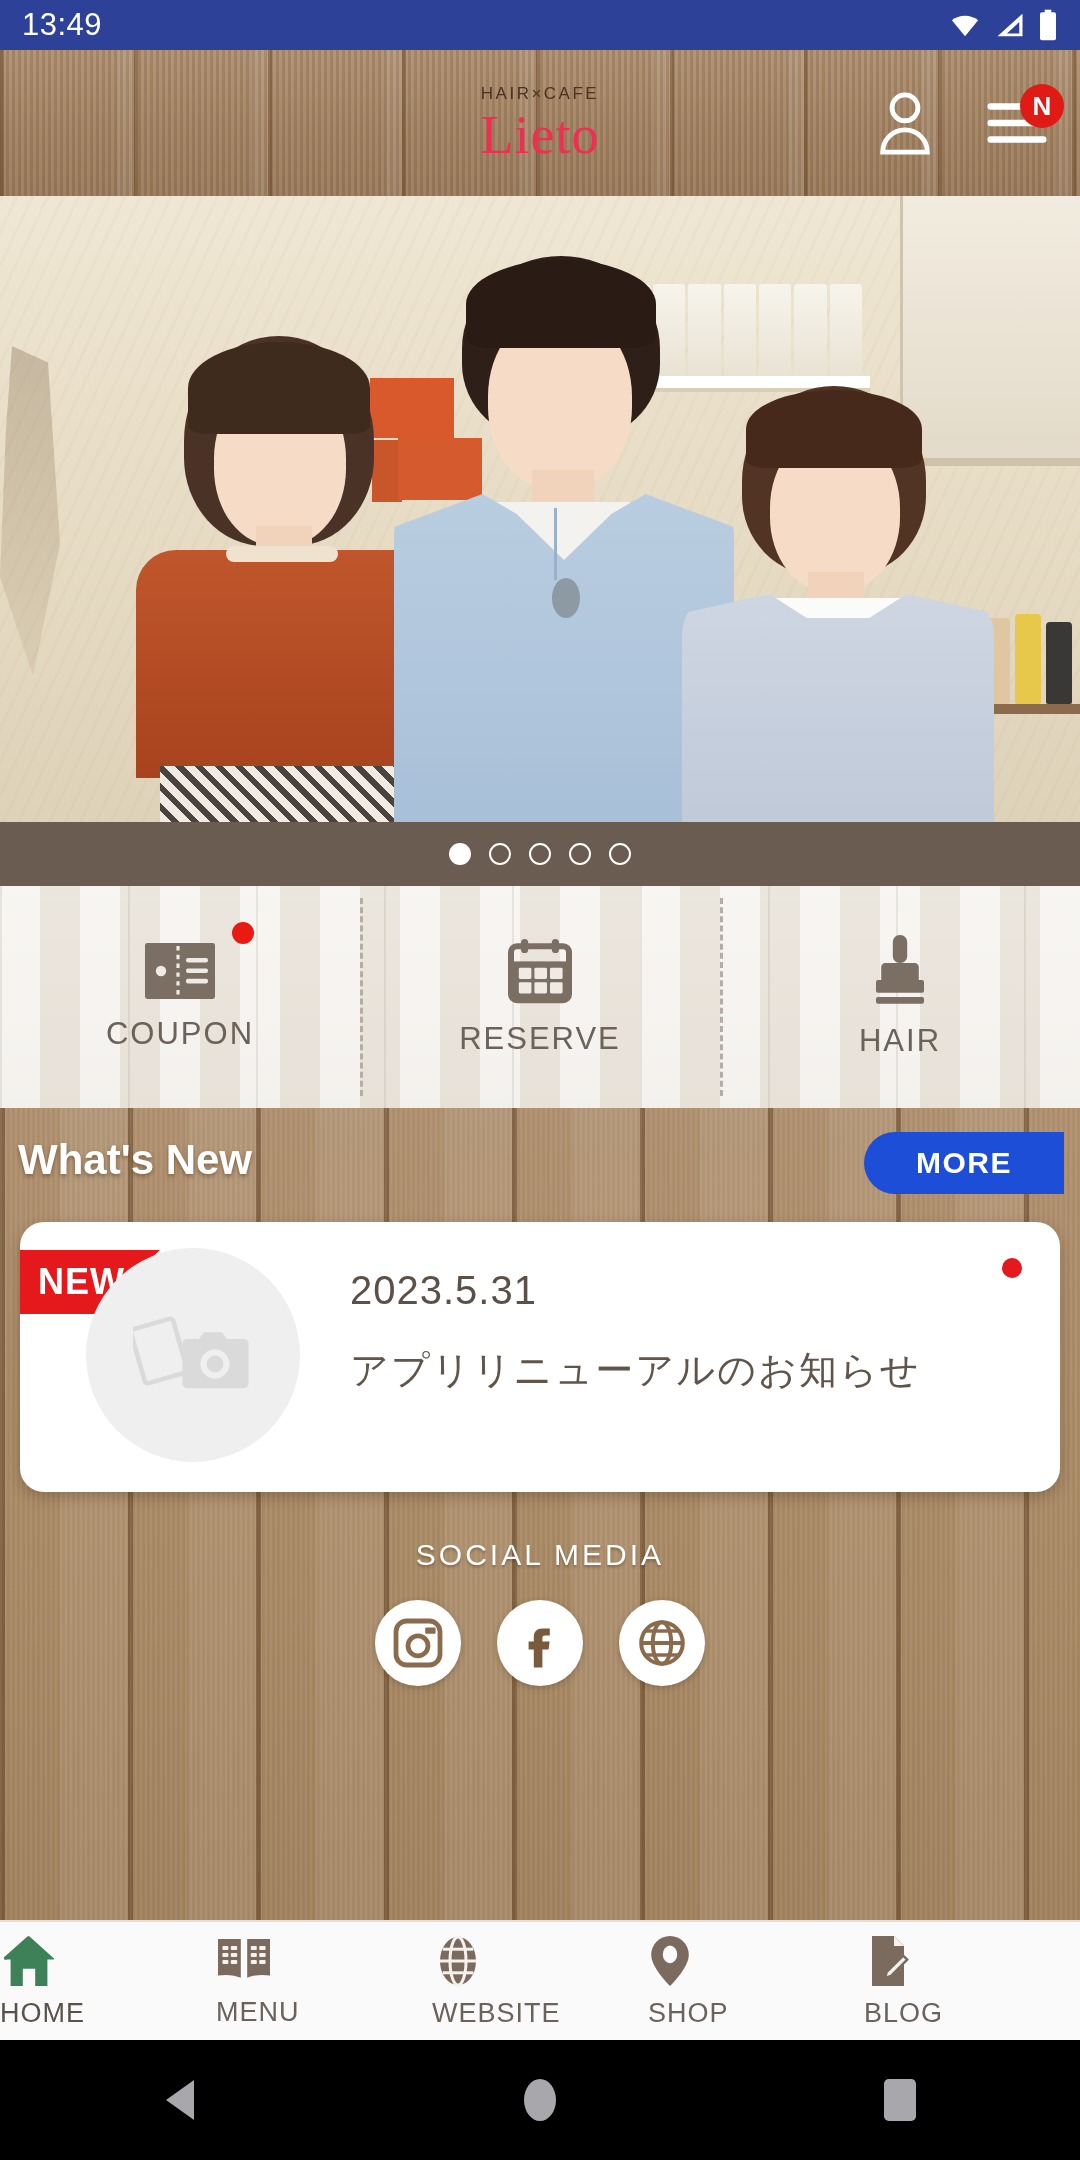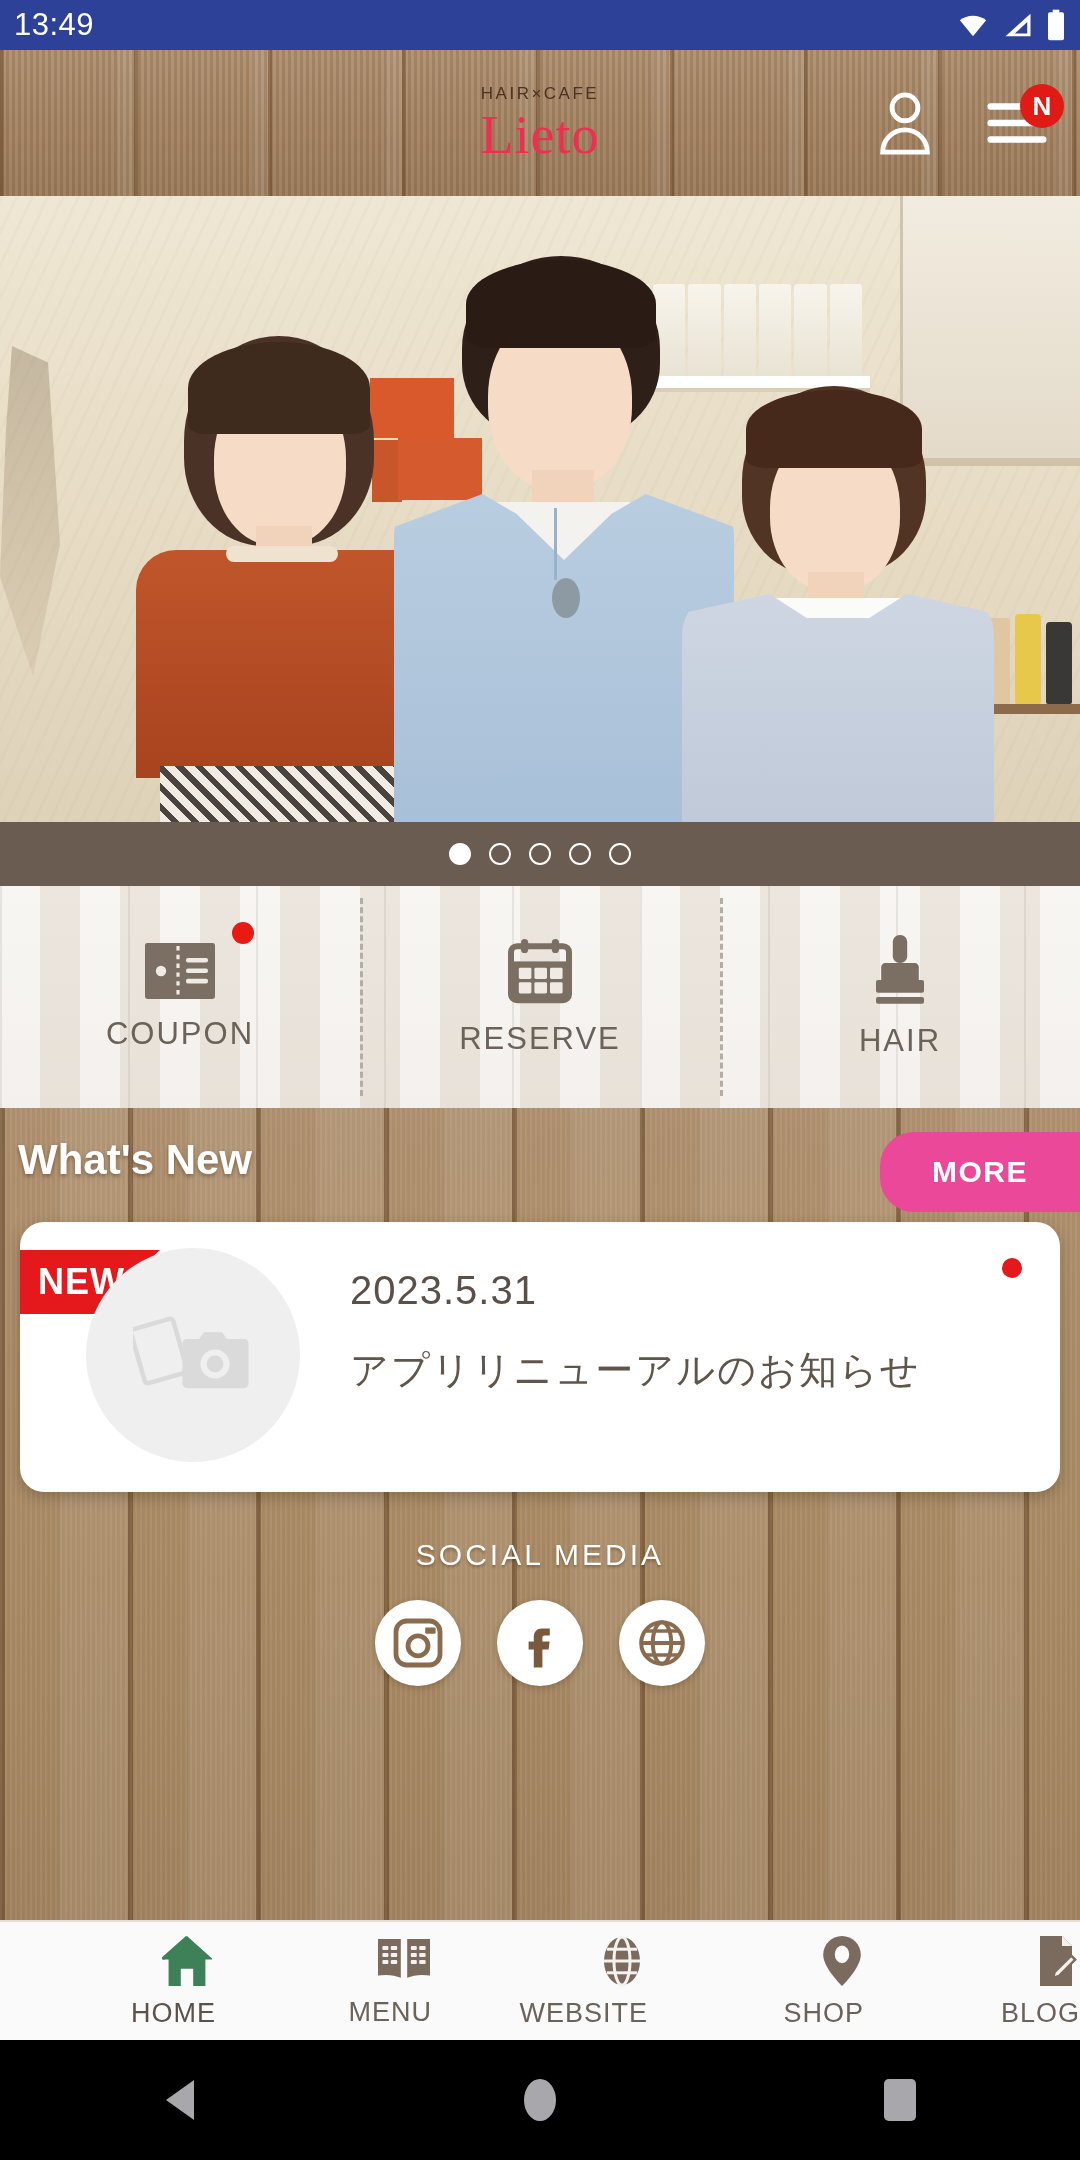--- a/index.html
+++ b/index.html
@@ -8,21 +8,21 @@
     font-family:"Liberation Sans", sans-serif;
     background:#000;
     overflow:hidden;
   }
   .phone { position:relative; width:1080px; height:2160px; }
 
   
   .statusbar{
     position:absolute; top:0; left:0; width:1080px; height:50px;
     background:#2e4198; display:flex; align-items:center;
-    justify-content:space-between; padding:0 14px;
+    justify-content:space-between; padding:0 22px;
   }
   .status-time{ color:#fff; font-size:31px; letter-spacing:.5px; }
   .status-icons{ display:flex; align-items:center; gap:13px; }
 
   
   .header{
     position:absolute; top:50px; left:0; width:1080px; height:146px;
     background:
       repeating-linear-gradient(90deg,
         rgba(0,0,0,0.11) 0px, rgba(0,0,0,0.11) 3px,
@@ -150,22 +150,22 @@
   .whatsnew-row{
     position:absolute; top:1132px; left:0; width:1080px; height:72px;
   }
   .whatsnew-title{
     position:absolute; left:18px; top:4px; font-size:42px; font-weight:bold;
     color:#fff; letter-spacing:0px;
     font-family:"Liberation Sans", sans-serif;
     text-shadow:0 2px 4px rgba(60,35,15,.45);
   }
   .more-btn{
-    position:absolute; right:0; top:0; height:80px; width:200px;
-    background:#ec4899; border-radius:34px 0 0 34px;
+    position:absolute; right:16px; top:0; height:62px; width:200px;
+    background:#1d4ed8; border-radius:34px 0 0 34px;
     display:flex; align-items:center; justify-content:center;
     color:#fff; font-size:30px; font-weight:bold; letter-spacing:1.5px; cursor:pointer;
   }
 
   
   .news-card{
     position:absolute; top:1222px; left:20px; width:1040px; height:270px;
     background:#fff; border-radius:24px; box-shadow:0 5px 14px rgba(40,22,8,.25);
     overflow:hidden; cursor:pointer;
   }
@@ -196,21 +196,21 @@
   .social-icons{ display:flex; gap:36px; }
   .sbtn{ width:86px; height:86px; border-radius:50%; background:#fff;
     display:flex; align-items:center; justify-content:center; cursor:pointer;
     box-shadow:0 2px 6px rgba(50,30,12,.25); }
 
   
   .bottomnav{
     position:absolute; top:1920px; left:0; width:1080px; height:120px;
     background:#fafafa; border-top:2px solid #e2ded8; display:flex;
   }
-  .navitem{ flex:1; display:flex; flex-direction:column; align-items:flex-end;
+  .navitem{ flex:1; display:flex; flex-direction:column; align-items:flex-start;
     justify-content:center; gap:10px; cursor:pointer; }
   .navlabel{ font-size:27px; color:#6b625a; letter-spacing:1px; }
   .navitem.active .navlabel{ color:#5a5149; }
 
   
   .sysnav{
     position:absolute; top:2040px; left:0; width:1080px; height:120px;
     background:#000; display:flex; align-items:center; justify-content:space-around;
   }
   .sysbtn{ width:120px; height:120px; display:flex; align-items:center; justify-content:center; cursor:pointer; }

